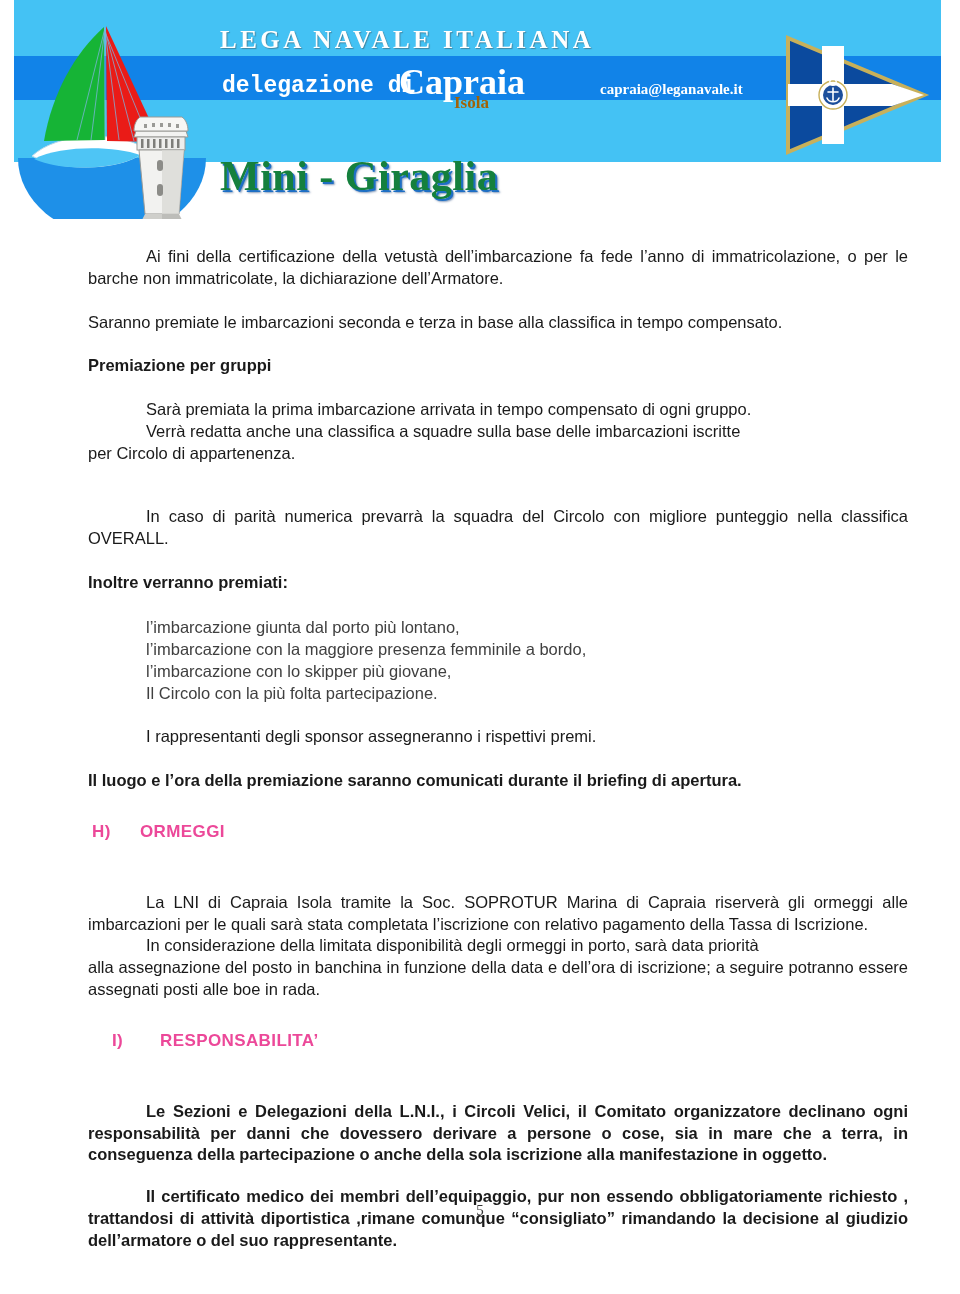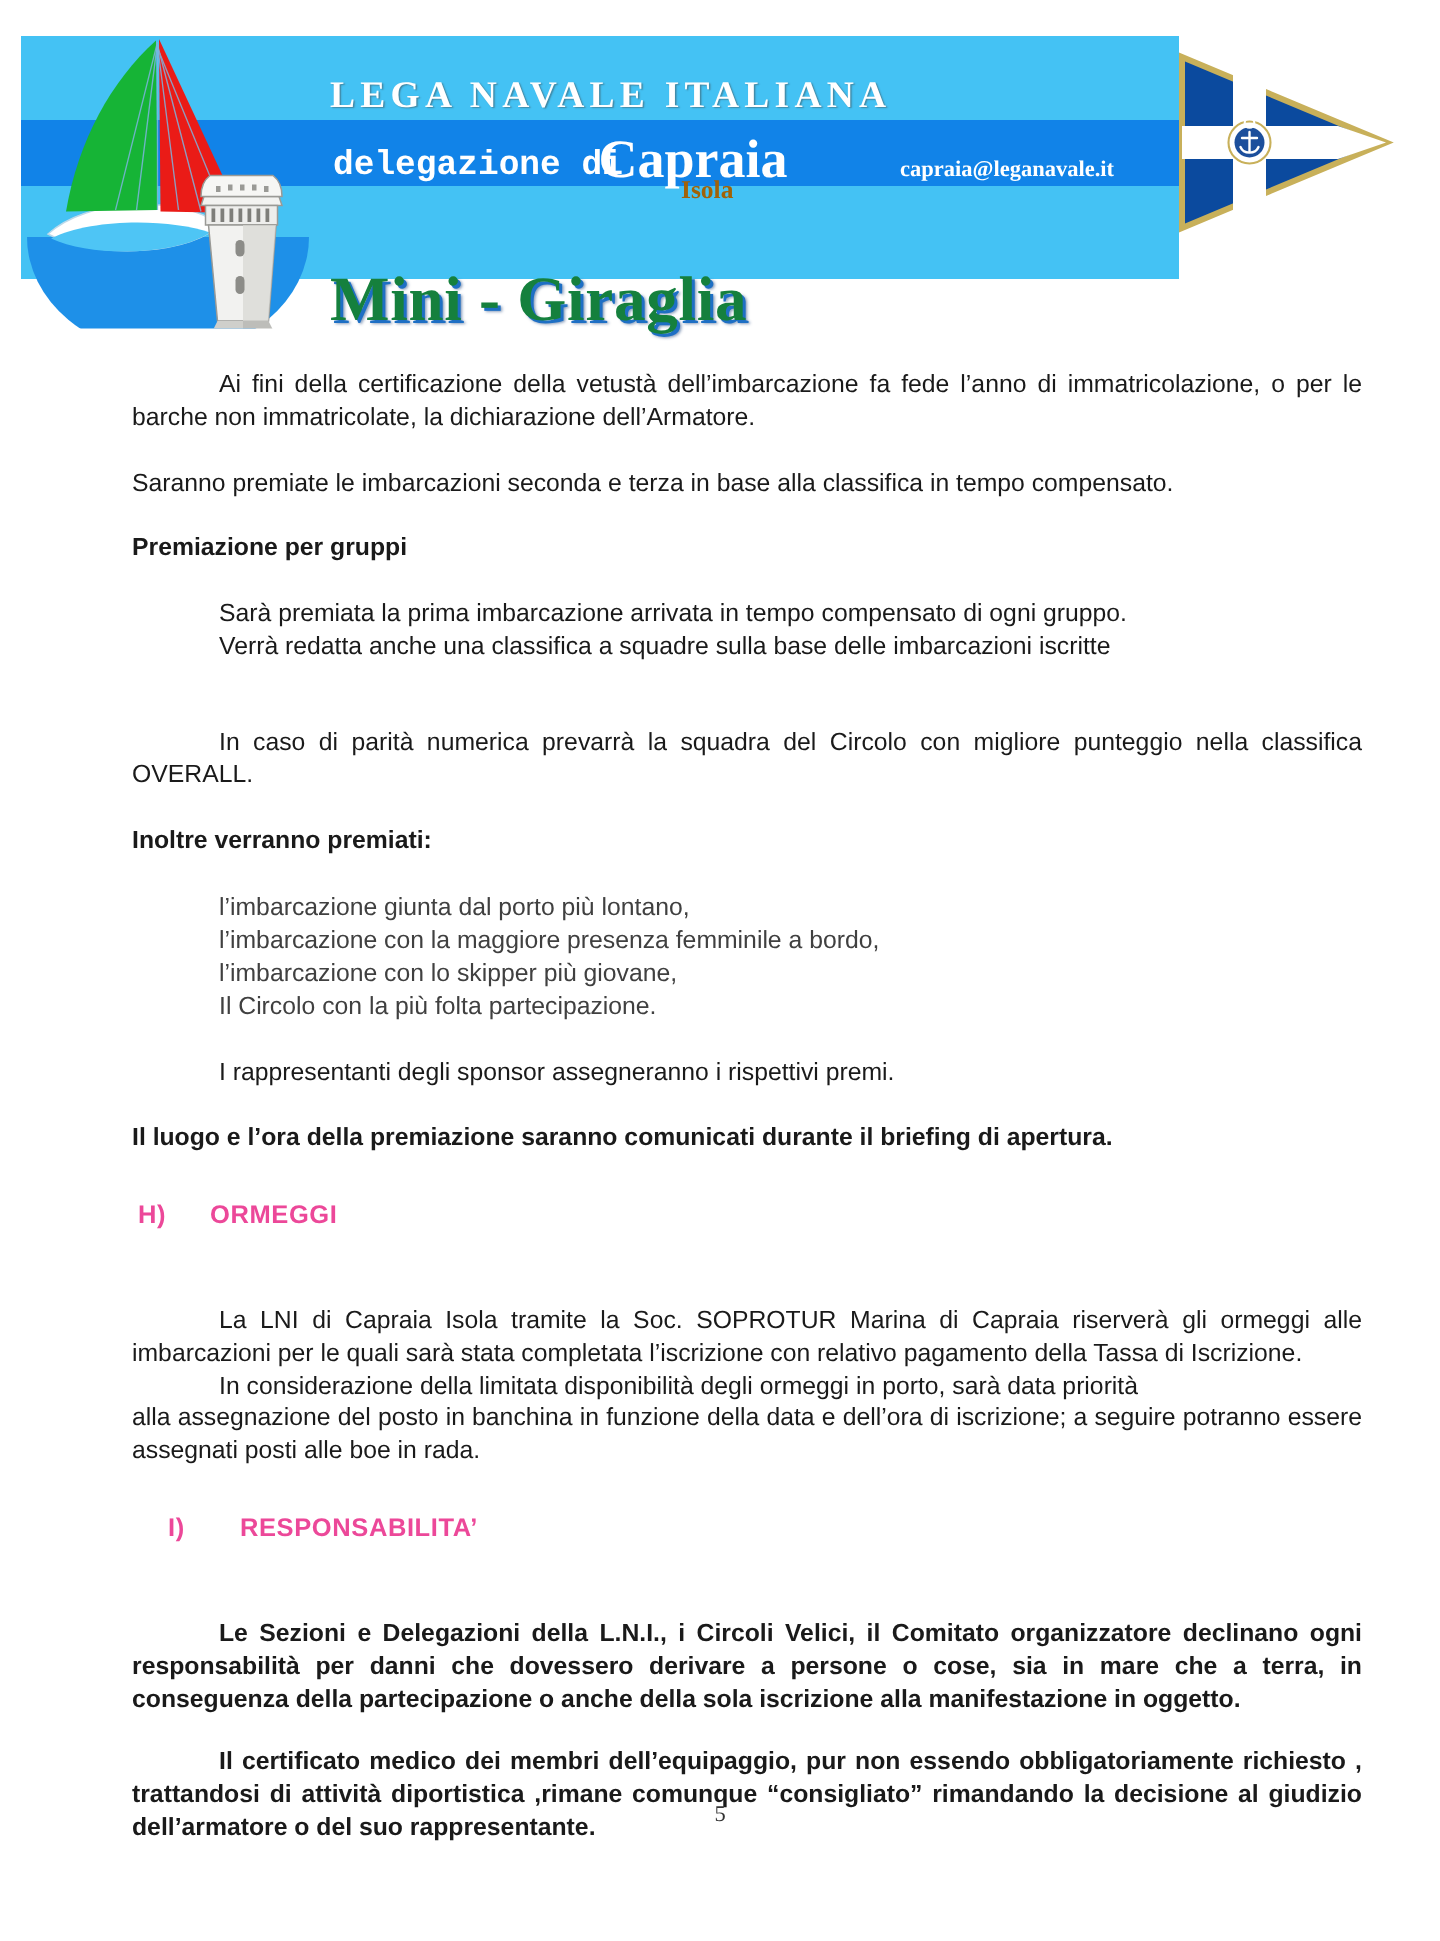--- a/index.html
+++ b/index.html
@@ -14,22 +14,22 @@
     position: relative;
     font-family: "Liberation Sans", sans-serif;
     color: #000000;
     overflow: hidden;
   }
 
   
   .header {
     position: absolute;
     left: 14px;
-    top: 24px;
-    width: 772px;
+    top: 0;
+    width: 927px;
     height: 162px;
   }
   .band-light {
     position: absolute;
     left: 0; top: 0;
     width: 100%; height: 100%;
     background: #44c2f4;
   }
   .band-dark {
     position: absolute;
@@ -274,20 +274,21 @@
   <p class="p">Saranno premiate le imbarcazioni seconda e terza  in base alla classifica in tempo compensato.</p>
 
   <div class="gap-m"></div>
 
   <p class="p bold nj">Premiazione per gruppi</p>
 
   <div class="gap-m"></div>
 
   <p class="p nj inner-ind">Sarà premiata la prima imbarcazione arrivata in tempo compensato di ogni gruppo.</p>
   <p class="p nj inner-ind">Verrà redatta anche una classifica a squadre sulla base delle imbarcazioni iscritte</p>
+  <p class="p nj">per Circolo di appartenenza.</p>
 
   <div class="gap-m"></div>
 
   <p class="p ind">In caso di parità numerica prevarrà la squadra del Circolo con migliore punteggio nella classifica OVERALL.</p>
 
   <div class="gap-m"></div>
 
   <p class="p bold nj">Inoltre verranno premiati:</p>
 
   <div class="gap-m"></div>

